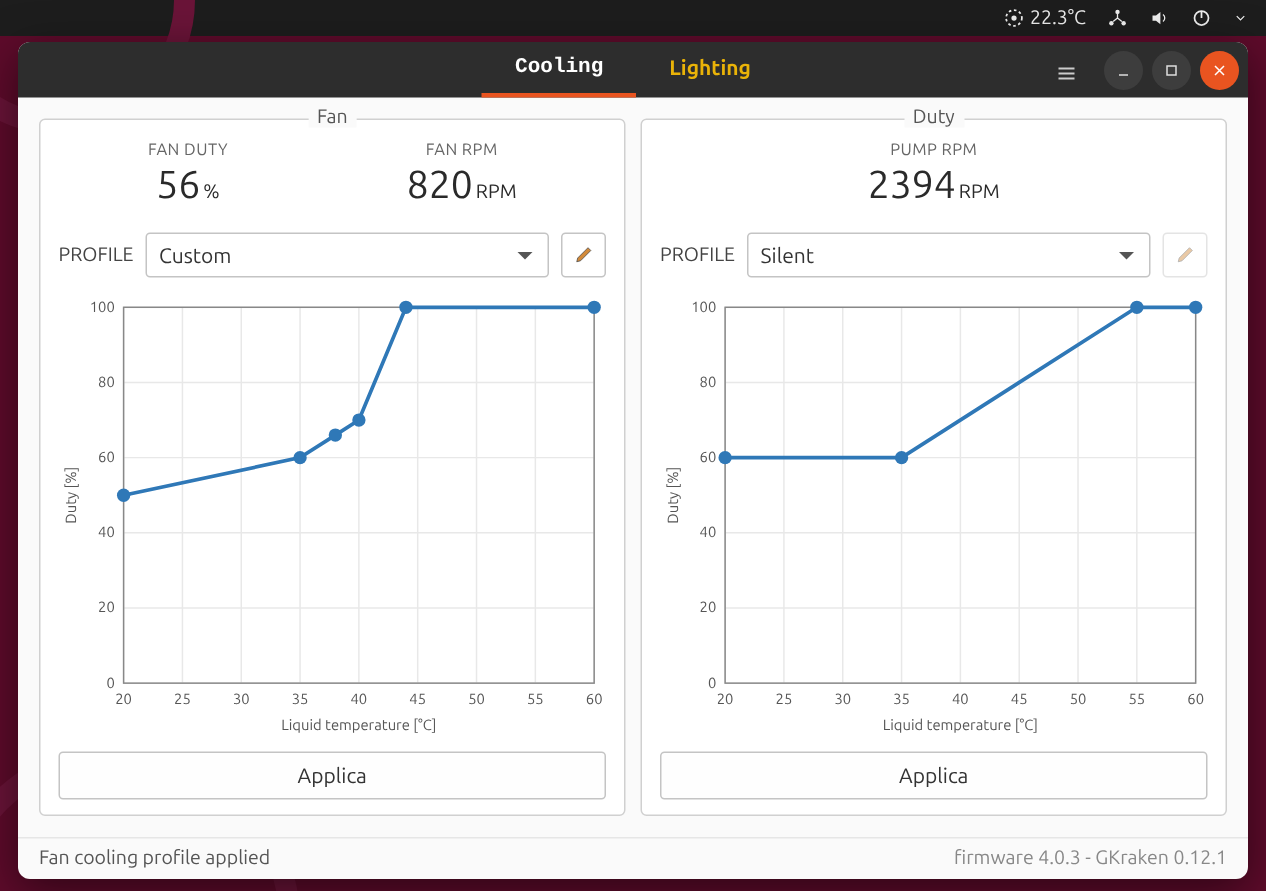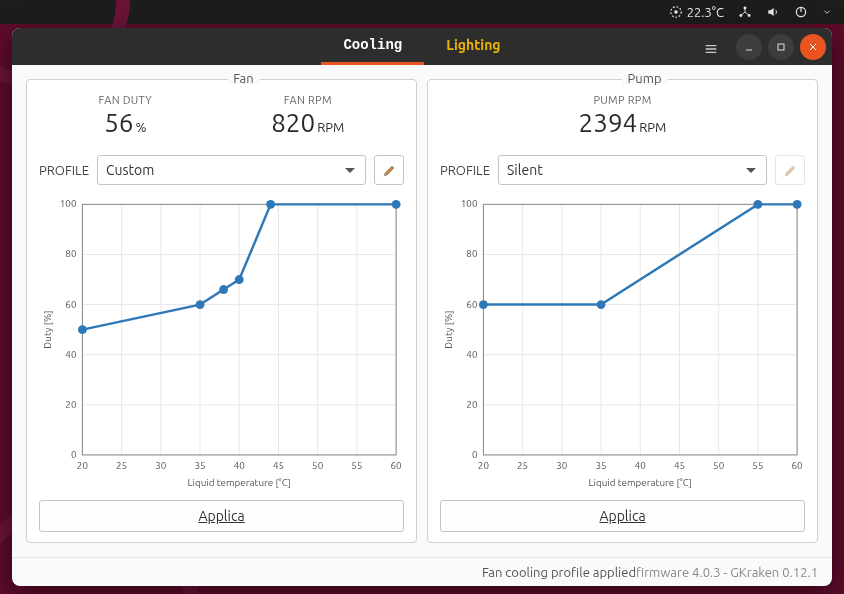--- a/index.html
+++ b/index.html
@@ -22,42 +22,42 @@
 .wbtn { width:26px; height:26px; border-radius:50%; background:#3d3d3d; display:flex; align-items:center; justify-content:center; color:#ccc; cursor:pointer;}
 .wbtn svg{width:12px;height:12px;stroke:#ddd;fill:none;stroke-width:2;}
 .wbtn.close{background:#e95420;}
 .wbtn.close svg{stroke:#fff;}
 .hambtn{position:absolute; right:108px; top:8px; width:26px;height:26px;display:flex;align-items:center;justify-content:center;cursor:pointer;}
 .hambtn svg{stroke:#ccc;}
 
 
 .content{flex:1; padding:14px; display:flex; gap:10px;}
 .panel{flex:1; border:1px solid #d0d0d0; border-radius:4px; background:#fff; padding:8px 12px 10px; position:relative; display:flex; flex-direction:column;}
-.panel-title{position:absolute; top:-9px; left:50%; transform:translateX(-50%); background:#fafafa; padding:0 6px; font-size:13px; color:#555;margin-left:22px;}
+.panel-title{position:absolute; top:-9px; left:50%; transform:translateX(-50%); background:#fafafa; padding:0 6px; font-size:13px; color:#555;}
 
 .stats{display:flex; justify-content:space-around; padding:6px 0 12px; border-bottom:none;}
 .stat{text-align:center;}
 .stat-label{font-size:11px; color:#666; letter-spacing:0.3px;}
 .stat-value{font-size:26px; font-weight:400; color:#2a2a2a; margin-top:2px;}
 .stat-value .unit{font-size:13px; margin-left:2px;}
 
 .profile-row{display:flex; align-items:center; gap:8px; margin:6px 0 4px;}
 .profile-label{font-size:13px; color:#444;}
 .combo{flex:1; height:30px; border:1px solid #c4c4c4; border-radius:3px; background:#fff; display:flex; align-items:center; padding:0 8px; font-size:14px; color:#333; cursor:pointer; position:relative;}
 .combo::after{content:""; position:absolute; right:10px; top:12px; border:5px solid transparent; border-top-color:#555;}
 .edit-btn{width:30px;height:30px; border:1px solid #c4c4c4; border-radius:3px; background:#fff; display:flex; align-items:center; justify-content:center; cursor:pointer;}
 .edit-btn svg{width:15px;height:15px;}
 .edit-btn.disabled{opacity:0.45; cursor:default;}
 
 .chart-wrap{flex:1; position:relative; margin-top:4px;}
 .chart-wrap svg{width:100%; height:100%;}
 
-.apply-btn{margin-top:8px; height:32px; border:1px solid #c4c4c4; border-radius:3px; background:#fefefe; display:flex; align-items:center; justify-content:center; font-size:14px; color:#333; cursor:pointer;text-decoration:underline;}
-
-.statusbar{height:32px; padding:0 14px; display:flex; align-items:center; justify-content:flex-end; font-size:13px; color:#555; border-top:1px solid #e6e6e6;}
+.apply-btn{margin-top:8px; height:32px; border:1px solid #c4c4c4; border-radius:3px; background:#fefefe; display:flex; align-items:center; justify-content:center; font-size:14px; color:#333; cursor:pointer;}
+
+.statusbar{height:32px; padding:0 14px; display:flex; align-items:center; justify-content:space-between; font-size:13px; color:#555; border-top:1px solid #e6e6e6;}
 .statusbar .right{color:#888;}
 
 
 .bgdeco{position:absolute; border:14px solid #6a1438; border-radius:50%; }
 .deco1{width:180px;height:180px; top:-90px; left:-50px;}
 .deco2{width:240px;height:240px; bottom:-140px; left:-40px;}
 </style>
 </head>
 <body>
 
@@ -186,21 +186,21 @@
             <circle cx="163.25" cy="111.6" r="4.5" fill="#2f78b7"></circle>
             <circle cx="187.1" cy="96.35999999999999" r="4.5" fill="#2f78b7"></circle>
             <circle cx="203" cy="86.20000000000002" r="4.5" fill="#2f78b7"></circle>
             <circle cx="234.79999999999998" cy="10" r="4.5" fill="#2f78b7"></circle>
             <circle cx="362" cy="10" r="4.5" fill="#2f78b7"></circle>
           </svg></div>
       <div class="apply-btn">Applica</div>
     </div>
 
     <div class="panel">
-      <div class="panel-title">Pump</div>
+      <div class="panel-title">Duty</div>
       <div class="stats">
         <div class="stat">
           <div class="stat-label">PUMP RPM</div>
           <div class="stat-value"><span>2394</span><span class="unit">RPM</span></div>
         </div>
       </div>
       <div class="profile-row">
         <span class="profile-label">PROFILE</span>
         <div class="combo">
             <span>Silent</span>

